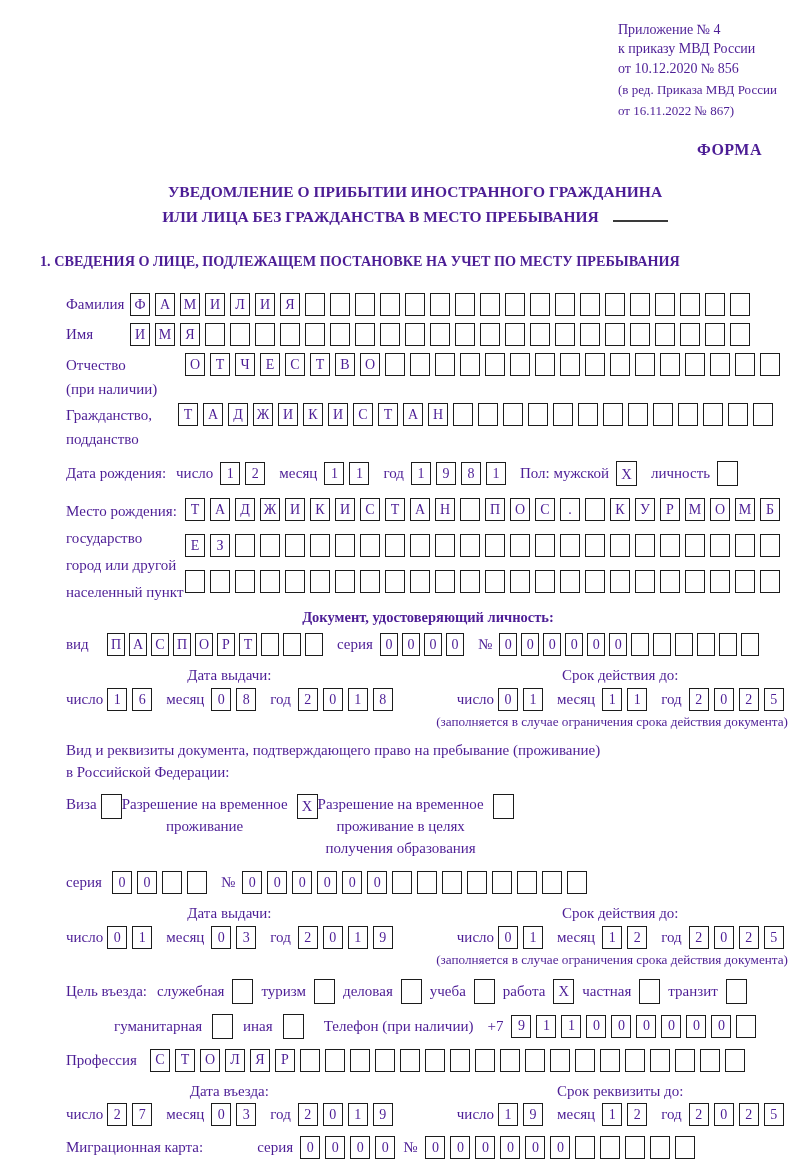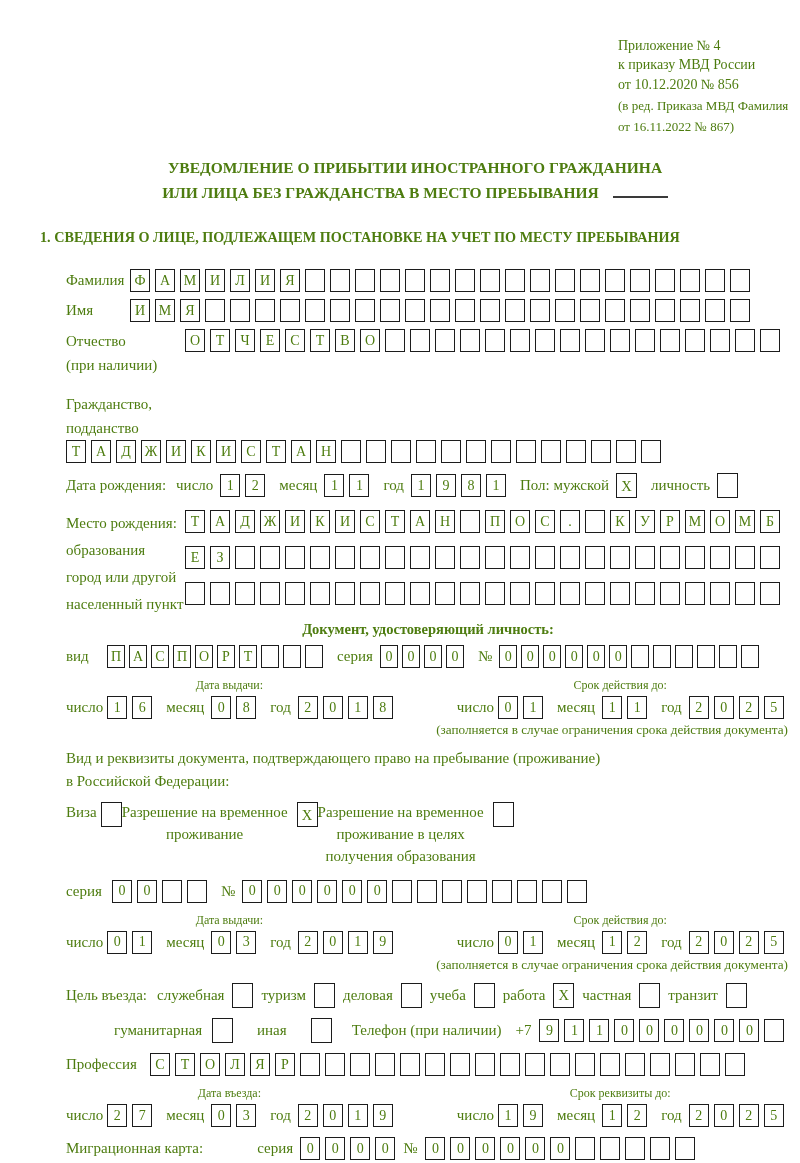--- a/index.html
+++ b/index.html
@@ -1,19 +1,19 @@
 <!DOCTYPE html>
 <html><head>
 <meta charset="utf-8">
 <style>
   html,body{margin:0;padding:0;background:#fff;}
   .page{
     position:relative;width:800px;height:1163px;box-sizing:border-box;
-    background:#fff;color:#4d7c0f;overflow:hidden;
-    padding:36px 10px 10px 66px;
+    background:#fff;color:#4c1d95;overflow:hidden;
+    padding:20px 10px 10px 66px;
     font-family:"Liberation Serif","DejaVu Serif",serif;
     font-size:15px;line-height:1.25;
   }
   .ref-block{margin-left:552px;font-size:14px;line-height:1.38;}
   .ref-block .ed{margin-top:3px;font-size:13px;}
   .forma{margin-top:20px;padding-right:28px;text-align:right;font-weight:bold;font-size:16px;letter-spacing:.5px;}
   .title{margin-top:20px;margin-left:-26px;text-align:center;font-weight:bold;font-size:15.5px;line-height:1.6;}
   .blank-line{display:inline-block;width:55px;border-bottom:2.5px solid #3a3a3a;margin-left:14px;vertical-align:baseline;}
   .sec-head{margin-top:24px;margin-left:-26px;font-weight:bold;font-size:14.2px;white-space:nowrap;}
   .frow{display:flex;align-items:center;margin-top:7px;}
@@ -26,45 +26,46 @@
         display:flex;align-items:center;justify-content:center;font-size:14px;background:#fff;}
   .compact .cells{gap:4px;}
   .compact .cell{width:18px;}
   .cb{flex:0 0 auto;box-sizing:border-box;width:21px;height:25px;border:1.8px solid #1c1c1c;
       display:inline-flex;align-items:center;justify-content:center;font-size:14.5px;background:#fff;}
   .dlbl{margin:0 7px 0 14px;}
   .dlbl.first{margin-left:10px;}
   .heading-center{margin-top:10px;text-align:center;font-weight:bold;font-size:14.5px;}
   .dates-row{display:flex;margin-top:10px;}
   .dgroup{display:flex;flex-direction:column;}
-  .dgroup .dhead{text-align:center;font-size:12px;margin-bottom:3px;}
+  .dgroup .dhead{text-align:center;font-size:15px;margin-bottom:3px;}
   .dgroup .dline{display:flex;align-items:center;}
   .dgroup.right{margin-left:64px;}
   .note{margin-top:3px;text-align:right;font-size:13.2px;padding-right:2px;}
   .intro{margin-top:10px;}
   .opt-row{display:flex;align-items:flex-start;margin-top:12px;}
   .opt{display:flex;align-items:flex-start;}
   .opt .opt-lines{text-align:center;line-height:1.45;margin-right:9px;}
   .two-col-lines{line-height:27px;}
   .multi-rows .crow{margin-bottom:13px;}
-  .mt2{margin-top:15px;flex-direction:column;} .mt10{margin-top:10px;font-family:Liberation Serif, serif;} .mt12{margin-top:12px;}
+  .mt2{margin-top:2px;} .mt10{margin-top:10px;font-family:Liberation Serif, serif;} .mt12{margin-top:12px;}
 </style>
 </head>
 <body>
 
 <div class="page">
 
   <div class="ref-block">
     <div>Приложение № 4</div>
     <div>к приказу МВД России</div>
     <div>от 10.12.2020 № 856</div>
-    <div class="ed">(в ред. Приказа МВД Фамилия</div>
+    <div class="ed">(в ред. Приказа МВД России</div>
     <div class="ed">от 16.11.2022 № 867)</div>
   </div>
 
+  <div class="forma">ФОРМА</div>
 
   <div class="title">
     <div>УВЕДОМЛЕНИЕ О ПРИБЫТИИ ИНОСТРАННОГО ГРАЖДАНИНА</div>
     <div>
       <span>ИЛИ ЛИЦА БЕЗ ГРАЖДАНСТВА В МЕСТО ПРЕБЫВАНИЯ</span><span class="blank-line"></span>
     </div>
   </div>
 
   <div class="sec-head">1. СВЕДЕНИЯ О ЛИЦЕ, ПОДЛЕЖАЩЕМ ПОСТАНОВКЕ НА УЧЕТ ПО МЕСТУ ПРЕБЫВАНИЯ</div>
 
@@ -217,21 +218,21 @@
       </span>
     <span class="dlbl">Пол: мужской</span>
     <span class="cb">X</span>
     <span class="dlbl">личность</span>
     <span class="cb"></span>
   </div>
 
   <div class="frow top" style="margin-top:12px;">
     <span class="lbl w119 two-col-lines">
       <span>Место рождения:</span><br>
-      <span>образования</span><br>
+      <span>государство</span><br>
       <span>город или другой</span><br>
       <span>населенный пункт</span>
     </span>
     <span class="multi-rows">
       <div class="cells crow">
           <span class="cell">Т</span>
           <span class="cell">А</span>
           <span class="cell">Д</span>
           <span class="cell">Ж</span>
           <span class="cell">И</span>
@@ -512,21 +513,21 @@
     <span class="cb">X</span>
     <span class="dlbl" style="margin:0 8px;">частная</span>
     <span class="cb"></span>
     <span class="dlbl" style="margin:0 8px;">транзит</span>
     <span class="cb"></span>
   </div>
 
   <div class="frow mt10" style="margin-left:48px;">
     <span class="lbl">гуманитарная</span>
     <span class="cb" style="margin-left:10px;"></span>
-    <span class="dlbl" style="margin:0 24px;text-align:center;">иная</span>
+    <span class="dlbl" style="margin:0 10px;text-align:center;">иная</span>
     <span class="cb"></span>
     <span class="dlbl" style="margin:0 14px 0 20px;">Телефон (при наличии)</span>
     <span>+7</span>
     <span class="cells" style="margin-left:8px;">
         <span class="cell">9</span>
         <span class="cell">1</span>
         <span class="cell">1</span>
         <span class="cell">0</span>
         <span class="cell">0</span>
         <span class="cell">0</span>

